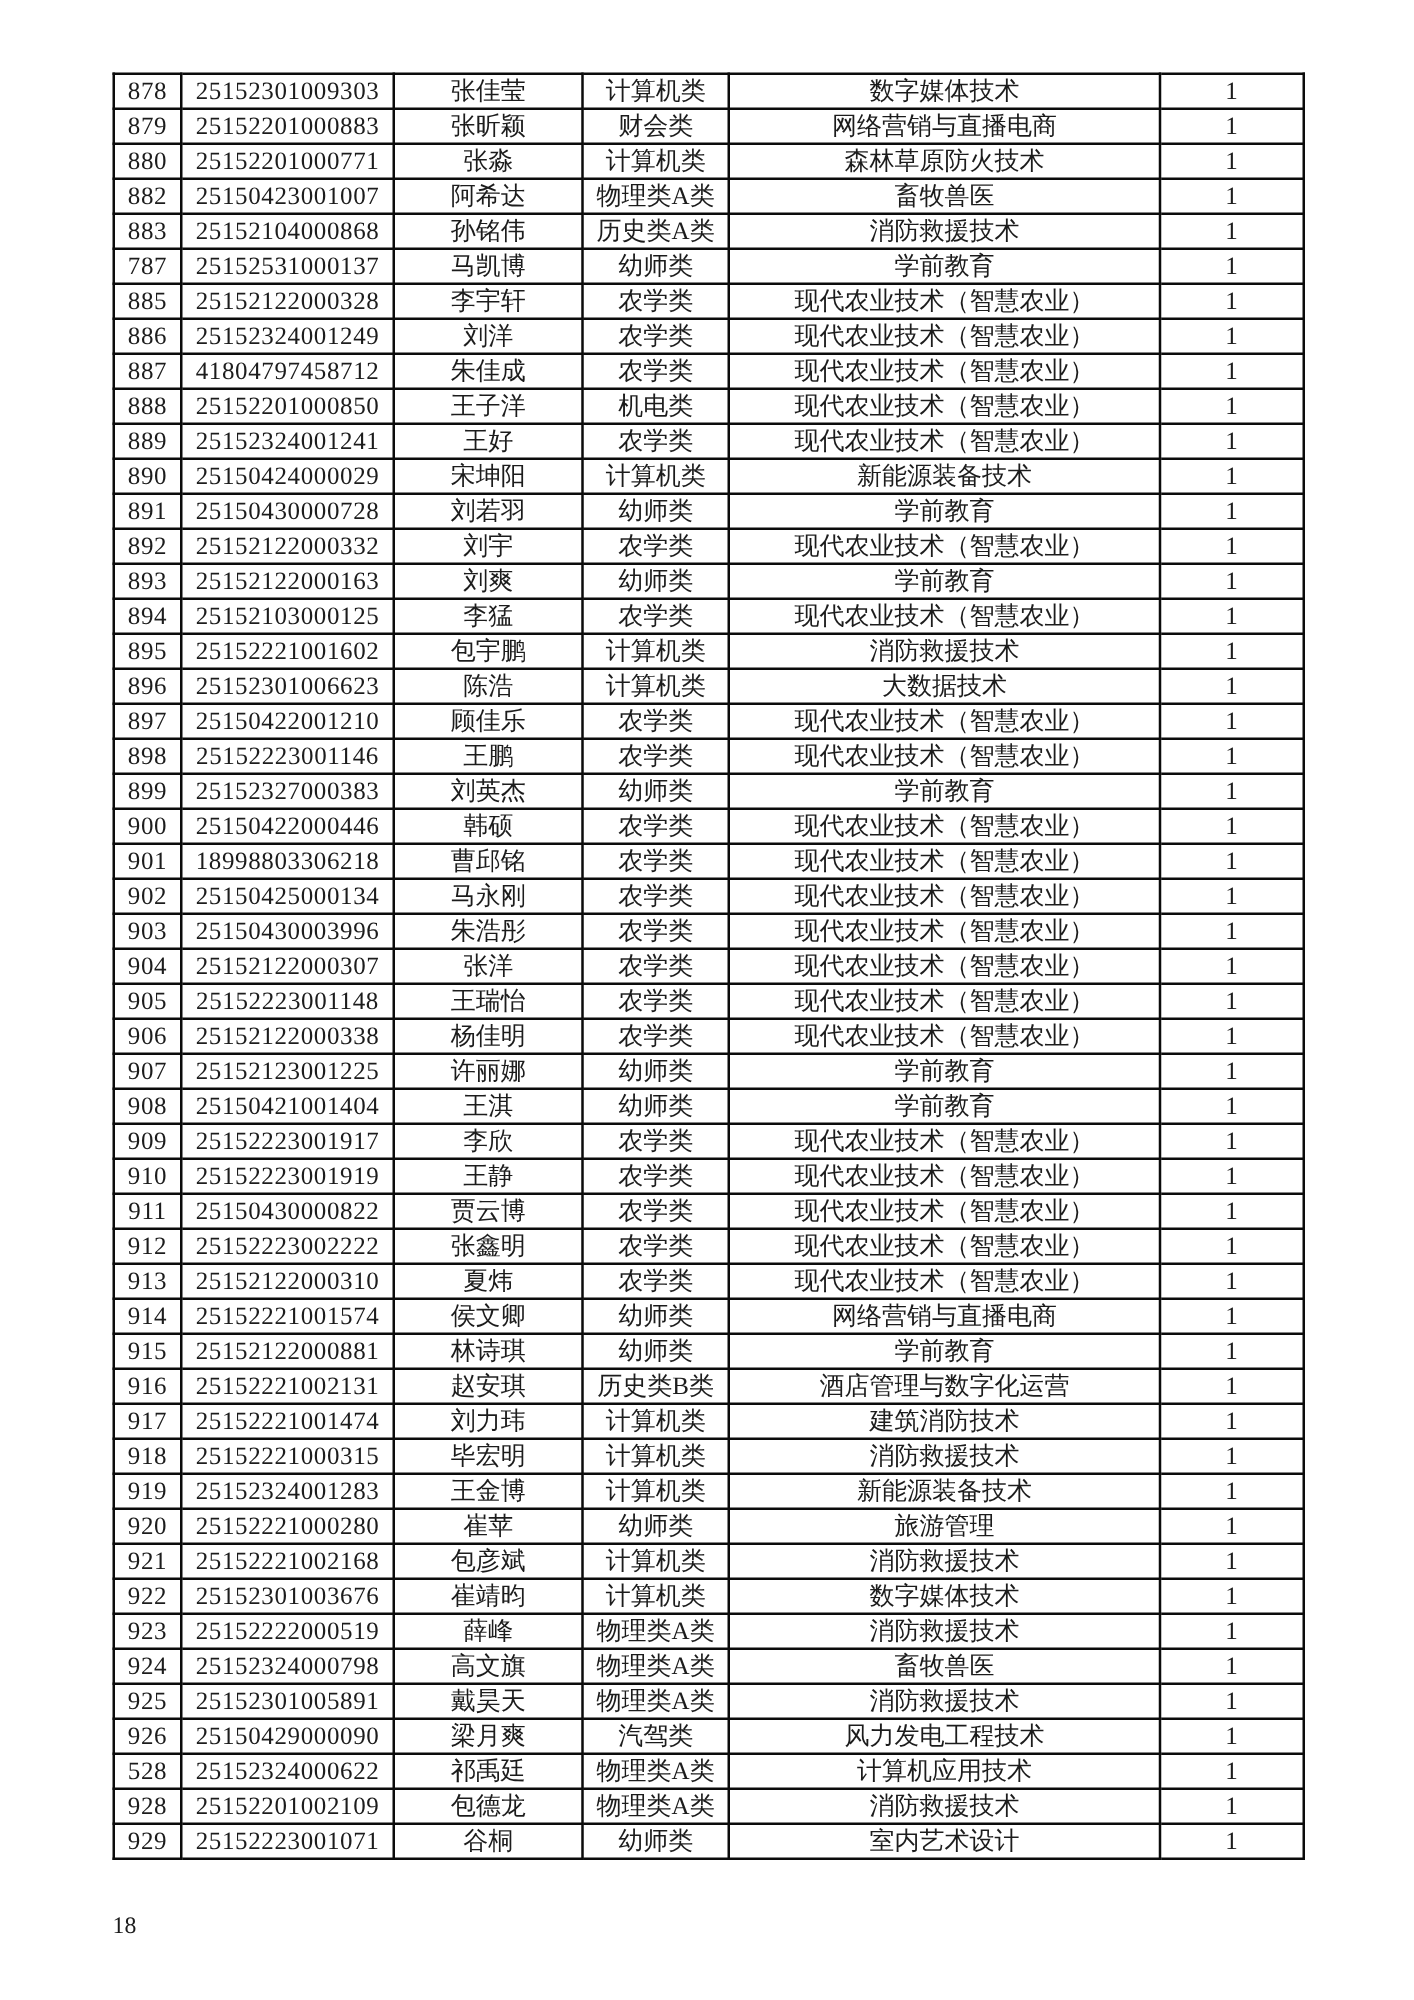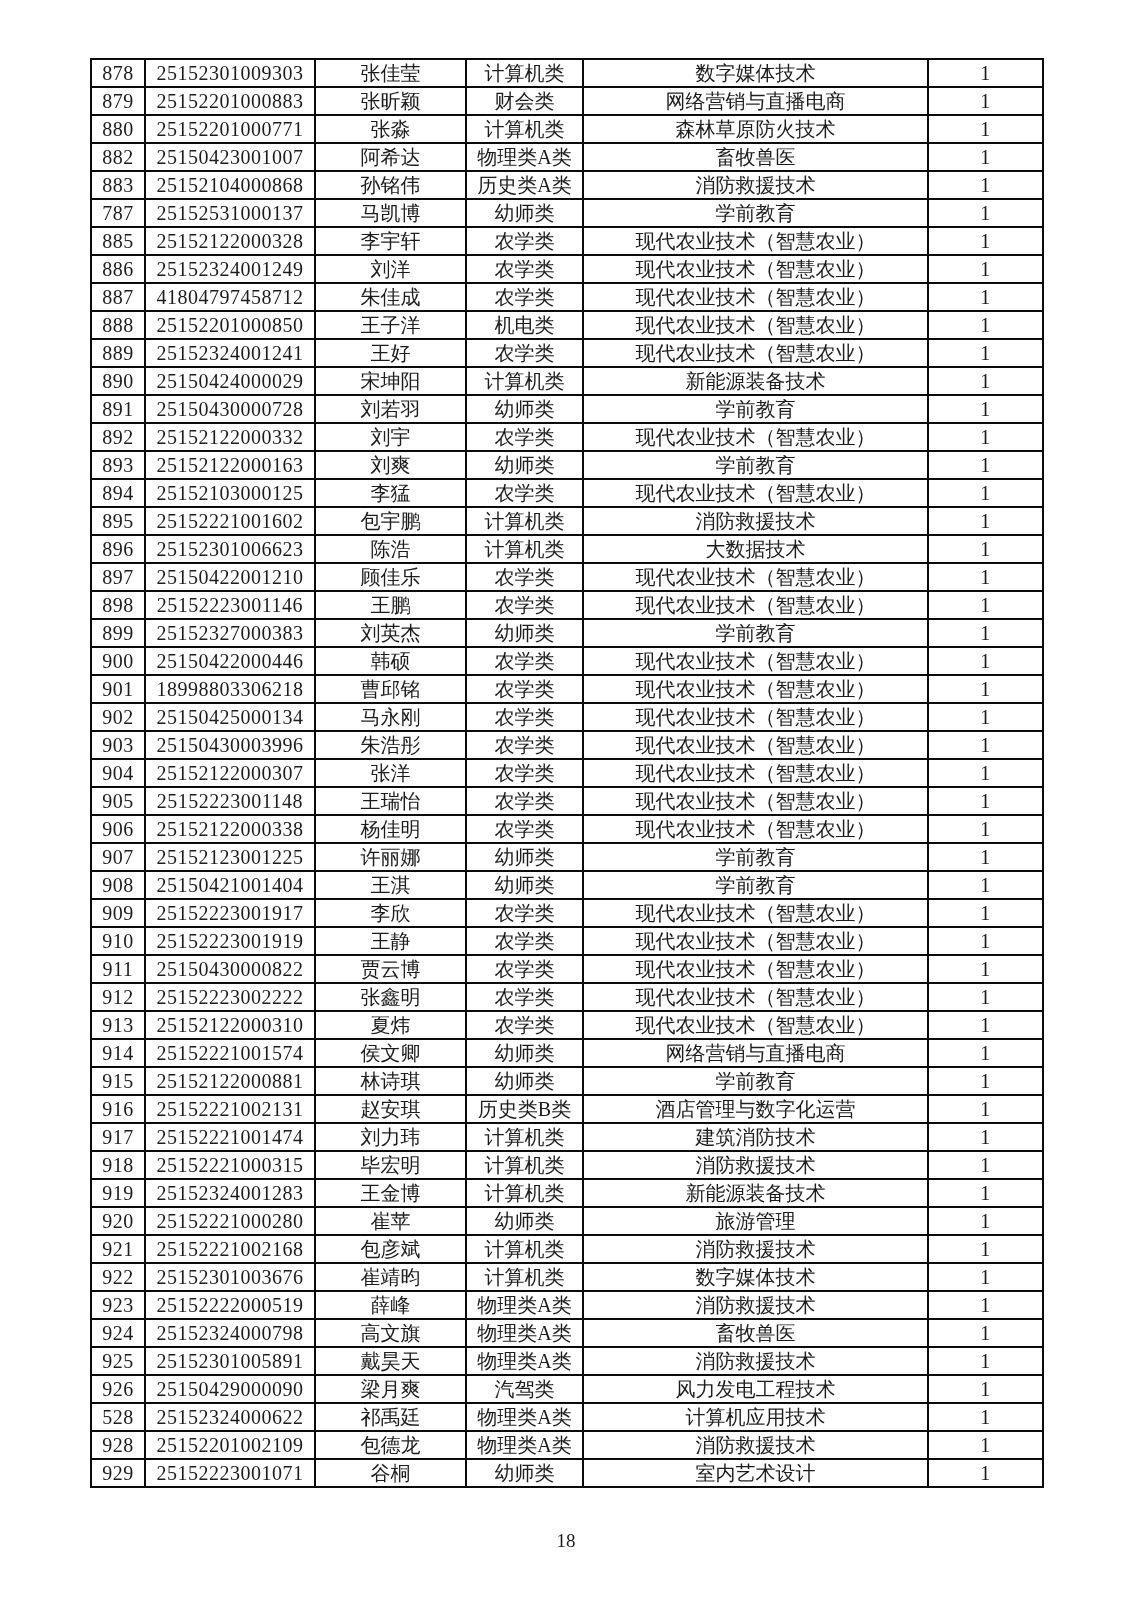--- a/index.html
+++ b/index.html
@@ -47,21 +47,21 @@
   table.roster td.c-exam-id,
   table.roster td.c-count {
     font-size: 20px;
     letter-spacing: 0.5px;
   }
   .page-number {
     position: absolute;
     top: 1530px;
     left: 90px;
     width: 952px;
-    text-align: center;
+    text-align: left;
     font-size: 19px;
     color: #1c1c1c;
   }
 </style>
 </head>
 <body>
 
 <div class="sheet">
 
   <table class="roster">

